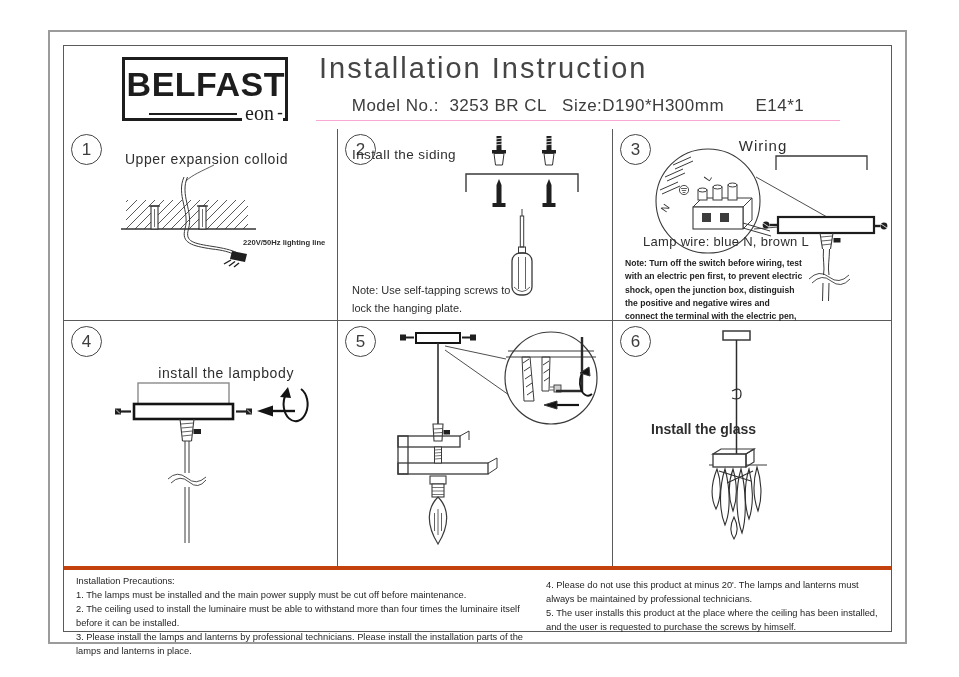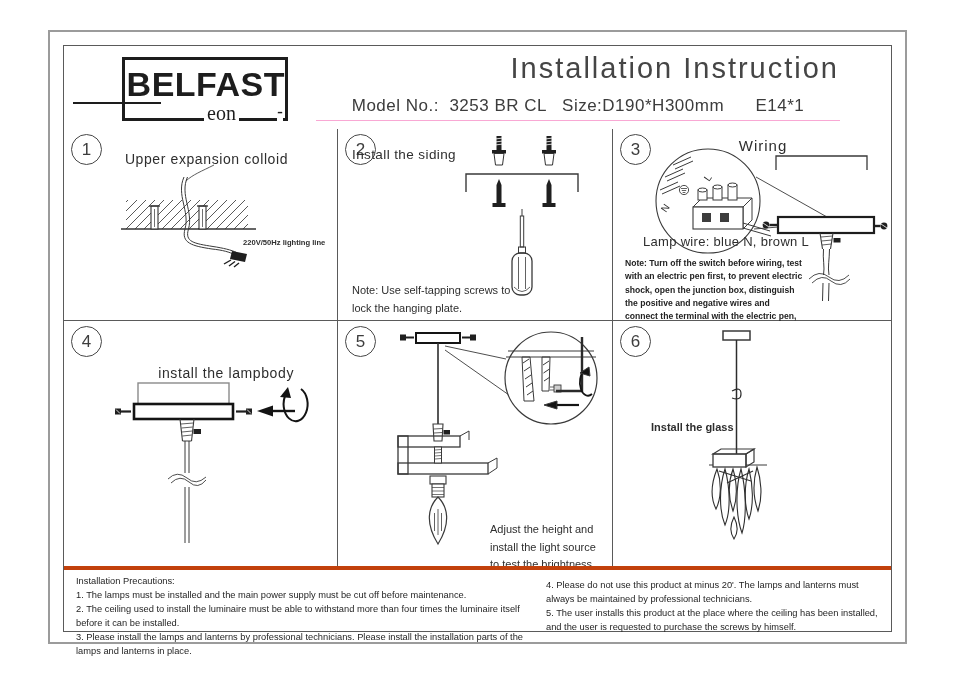--- a/index.html
+++ b/index.html
@@ -7,25 +7,25 @@
         font-family:"Liberation Sans","DejaVu Sans",sans-serif;color:#2b2b2b;}
   .outer-border{position:absolute;left:48px;top:30px;width:855px;height:610px;
         border:2px solid #9b9b9b;}
   .content{position:absolute;left:63px;top:45px;width:827px;height:585px;
         border:1px solid #5a5a5a;background:#fff;}
   
   .header{position:absolute;left:0;top:0;width:827px;height:83px;border-bottom:1px solid #5a5a5a;}
   .logo-box{position:absolute;left:58px;top:11px;width:166px;height:64px;border:3px solid #1d1d1d;box-sizing:border-box;}
   .logo-brand{position:absolute;left:0;right:0;top:5px;text-align:right;font-size:34px;font-weight:bold;
         letter-spacing:.5px;color:#1d1d1d;font-family:"Liberation Sans",sans-serif;}
-  .logo-foot{position:absolute;right:2px;bottom:-7px;display:flex;align-items:flex-start;background:transparent;gap:38px;}
+  .logo-foot{position:absolute;right:2px;bottom:-7px;display:flex;align-items:center;background:transparent;}
   .logo-rule{display:inline-block;width:88px;height:2px;background:#1d1d1d;margin-right:5px;}
   .logo-sub{font-family:"Liberation Serif","DejaVu Serif",serif;font-size:20px;color:#1d1d1d;background:#fff;padding:0 3px;}
   .logo-dash{font-size:18px;color:#1d1d1d;background:#fff;}
-  .doc-title{position:absolute;left:255px;top:6px;width:520px;text-align:right;
+  .doc-title{position:absolute;left:255px;top:6px;width:520px;text-align:left;
         font-size:29px;letter-spacing:2px;color:#454545;font-weight:normal;}
   .doc-subtitle{position:absolute;left:252px;top:50px;width:524px;text-align:center;
         font-size:17px;letter-spacing:.5px;color:#3c3c3c;border-bottom:1px solid #f9a8d4;
         padding-bottom:4px;white-space:pre;}
   
   .panel{position:absolute;box-sizing:border-box;background:#fff;}
   .p-r{border-right:1px solid #5a5a5a;}
   .p-b{border-bottom:1px solid #5a5a5a;}
   .badge{position:absolute;left:7px;top:5px;width:29px;height:29px;border:1.4px solid #474747;
         border-radius:50%;display:flex;align-items:center;justify-content:center;
@@ -356,21 +356,20 @@
 
           <path d="M 244 16 L 244 70 L 218 70" stroke="#2a2a2a" stroke-width="2.4"></path>
 
           <path d="M 246 50 A 8 13 0 1 0 254 73" stroke="#141414" stroke-width="1.8"></path>
           <polygon points="242,52 251,46 252,55" fill="#141414"></polygon>
 
           <polygon points="206,84 219,80 219,88" fill="#141414"></polygon>
           <line x1="219" y1="84" x2="241" y2="84" stroke="#141414" stroke-width="2.2"></line>
         </g>
       </svg>
-      <div class="ptxt" style="left:152px;top:200px;width:115px;font-size:11px;line-height:1.6;">Adjust the height and install the light source to test the brightness</div>
     </div>
 
     <div class="panel" style="left:549px;top:275px;width:278px;height:245px;">
       <div class="badge">6</div>
       <svg width="278" height="245" viewBox="0 0 278 245">
 
         <rect x="110" y="10" width="27" height="9" stroke="#3a3a3a" stroke-width="1.5" fill="#fff"></rect>
         <line x1="123.5" y1="19" x2="123.5" y2="133" stroke="#2c2c2c" stroke-width="1.5"></line>
 
         <path d="M 119 70 q 9 -5 9 3 q 0 7 -9 4" stroke="#2c2c2c" stroke-width="1.2" fill="none"></path>
@@ -388,21 +387,21 @@
           <path d="M 112 148 C 106 166,106 190,112 204 C 118 190,117 166,112 148 Z"></path>
           <path d="M 120 148 C 115 162,115 176,120 190 C 125 176,124 162,120 148 Z"></path>
           <path d="M 128 148 C 122 168,123 196,129 212 C 134 196,133 168,128 148 Z"></path>
           <path d="M 136 148 C 131 164,131 184,136 198 C 141 184,140 164,136 148 Z"></path>
           <path d="M 144 146 C 140 160,140 176,145 190 C 150 176,148 158,144 146 Z"></path>
           <line x1="106" y1="150" x2="138" y2="160"></line>
           <line x1="140" y1="150" x2="114" y2="162"></line>
           <path d="M 121 196 C 117 204,117 212,121 218 C 125 212,125 204,121 196 Z"></path>
         </g>
       </svg>
-      <div class="ptxt" style="left:22px;top:100px;font-size:11px;font-weight:bold;padding-left:16px;">Install the glass</div>
+      <div class="ptxt" style="left:22px;top:100px;font-size:14px;font-weight:bold;padding-left:16px;">Install the glass</div>
     </div>
 
     <div class="footer">
       <div class="foot-left">
         <div>Installation Precautions:</div>
         <div>1. The lamps must be installed and the main power supply must be cut off before maintenance.</div>
         <div>2. The ceiling used to install the luminaire must be able to withstand more than four times the luminaire itself before it can be installed.</div>
         <div>3. Please install the lamps and lanterns by professional technicians. Please install the installation parts of the lamps and lanterns in place.</div>
       </div>
       <div class="foot-right">

